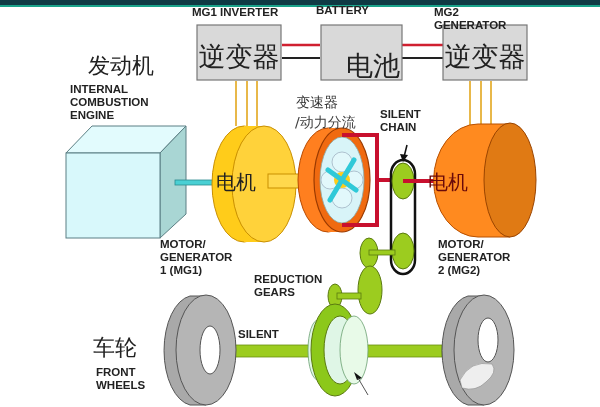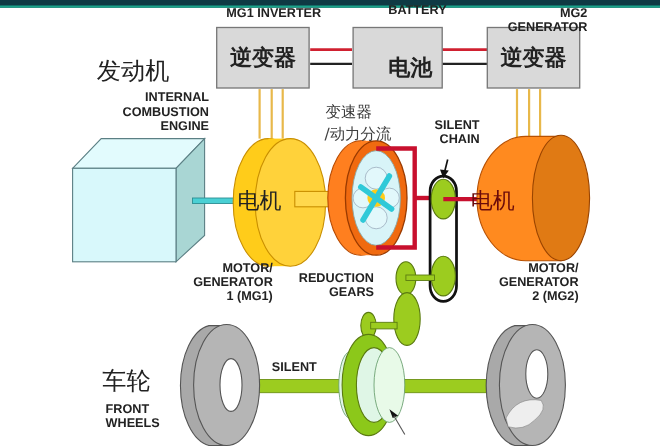--- a/index.html
+++ b/index.html
@@ -1,21 +1,21 @@
 <!DOCTYPE html>
 <html><head>
 <meta charset="utf-8">
 <style>
   html, body { margin: 0; padding: 0; background: #ffffff; }
   body { width: 600px; height: 407px; position: relative; overflow: hidden; font-family: "Liberation Sans", sans-serif; }
   .topbar { position: absolute; left: 0; top: 0; width: 600px; height: 5px; background: #0f3a44; border-bottom: 2px solid #1aa38a; }
   svg { position: absolute; left: 0; top: 0; }
-  .lbl { position: absolute; font-family: "Liberation Sans", sans-serif; font-weight: bold; color: #222; text-align: right; line-height: 1.12; font-size: 11.5px; white-space: pre-line; }
+  .lbl { position: absolute; font-family: "Liberation Sans", sans-serif; font-weight: bold; color: #222; text-align: left; line-height: 1.12; font-size: 11.5px; white-space: pre-line; }
   .cn { position: absolute; font-family: "DejaVu Sans", sans-serif; color: #222; line-height: 1; }
-  .boxtxt { position: absolute; font-family: "DejaVu Sans", sans-serif; color: #222; font-size: 20px; text-align: center; font-weight: bold; }
+  .boxtxt { position: absolute; font-family: "DejaVu Sans", sans-serif; color: #222; font-size: 27px; text-align: center; }
 </style>
 </head>
 <body>
 
 <div class="topbar"></div>
 
 <svg width="600" height="407" viewBox="0 0 600 407">
 
   <g>
     <line x1="282" y1="45" x2="320" y2="45" stroke="#d02030" stroke-width="2.5"></line>
@@ -141,20 +141,20 @@
 <div class="cn" style="left:295px;top:115px;font-size:14px;color:#404040;">/动力分流</div>
 
 <div class="lbl" style="left:380px;top:108px;width:56px;">SILENT
 CHAIN</div>
 
 <div class="cn" style="left:428px;top:172px;font-size:20px;color:#6a0a0a;">电机</div>
 <div class="lbl" style="left:438px;top:238px;width:88px;">MOTOR/
 GENERATOR
 2 (MG2)</div>
 
-<div class="lbl" style="left:254px;top:247px;width:86px;">REDUCTION
+<div class="lbl" style="left:254px;top:273px;width:86px;">REDUCTION
 GEARS</div>
 
 <div class="lbl" style="left:238px;top:328px;width:50px;">SILENT</div>
 
 <div class="cn" style="left:93px;top:337px;font-size:22px;">车轮</div>
 <div class="lbl" style="left:96px;top:366px;width:58px;text-align:left;">FRONT
 WHEELS</div>
 
 </body></html>

